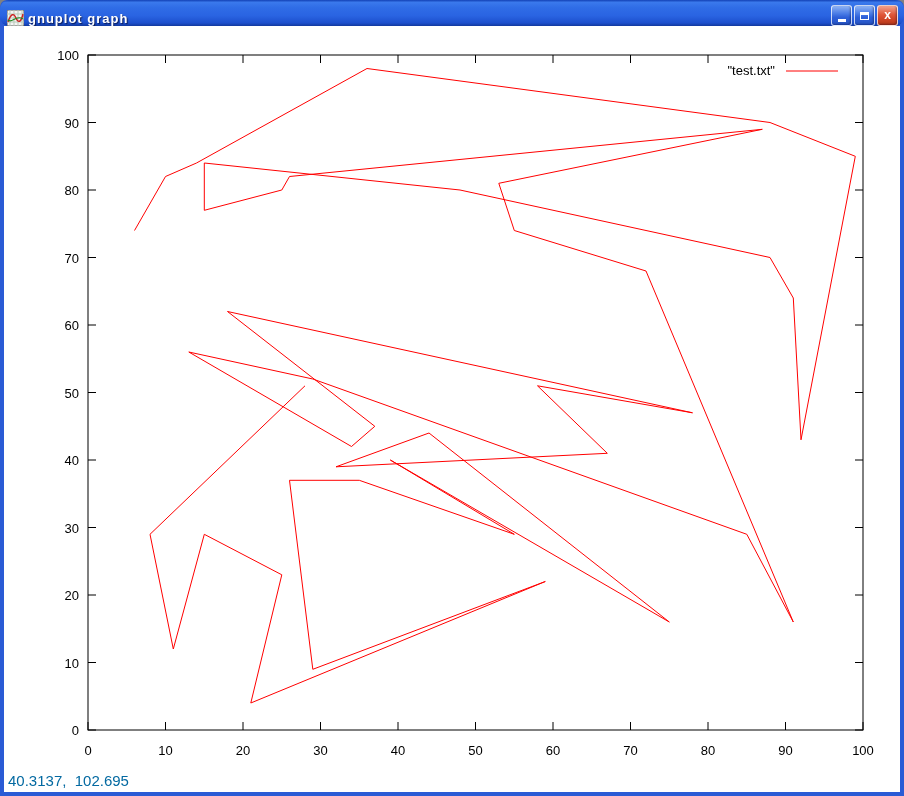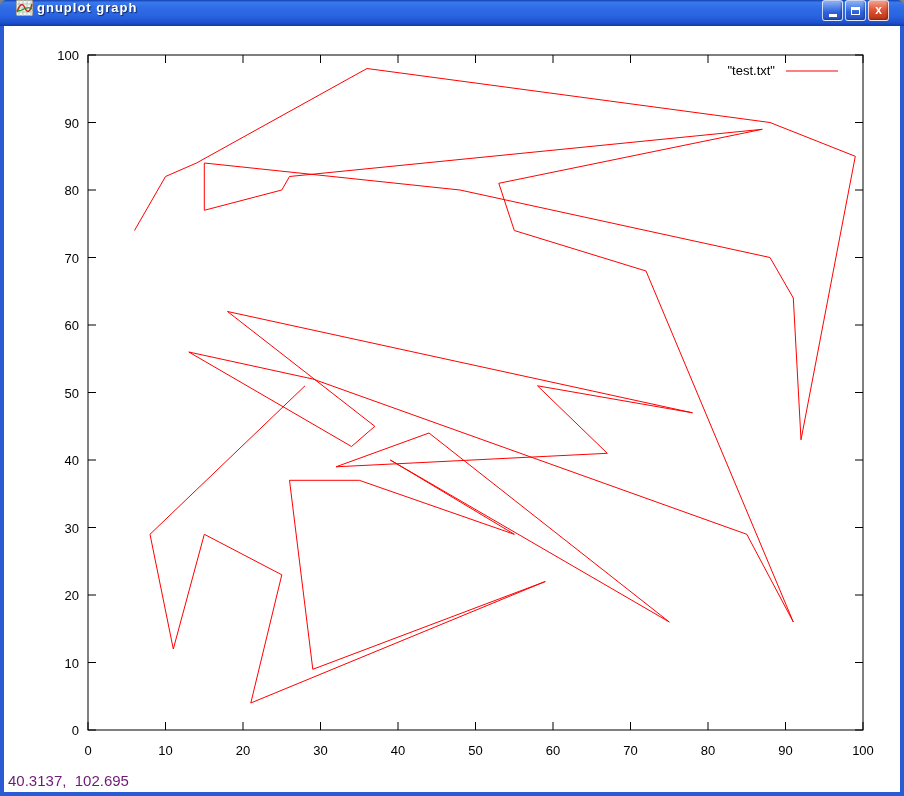--- a/index.html
+++ b/index.html
@@ -3,21 +3,21 @@
 <meta charset="utf-8">
 <style>
   html,body{margin:0;padding:0;background:#808080;font-family:"Liberation Sans",sans-serif;}
   .window{
     position:relative;width:904px;height:796px;box-sizing:border-box;
     background:#2a5bd5;border-radius:7px 7px 0 0;overflow:hidden;
   }
   .titlebar{
     position:absolute;left:0;top:0;width:100%;height:26px;box-sizing:border-box;
     background:linear-gradient(180deg,#1240b5 0%,#3a79ec 9%,#2f6ce6 30%,#2a64e2 60%,#1d50cd 88%,#12399e 100%);
-    display:flex;align-items:flex-start;padding:0 14px;
+    display:flex;align-items:flex-end;padding:0 5px;border-radius:9px;
   }
   .title-icon{width:17px;height:16px;margin:0 4px 0 2px;flex:0 0 auto;}
   .title-text{
     color:#fff;font-size:13px;font-weight:bold;letter-spacing:1px;
     text-shadow:1px 1px 1px rgba(0,0,30,.65);white-space:pre;flex:1 1 auto;
   }
   .winbtns{display:flex;gap:2px;margin-right:1px;}
   .winbtn{
     width:21px;height:21px;box-sizing:border-box;border-radius:3px;
     border:1px solid rgba(255,255,255,.75);
@@ -31,21 +31,21 @@
   }
   .glyph-min{display:block;width:8px;height:3px;background:#fff;margin-top:9px;}
   .glyph-max{display:block;width:9px;height:8px;box-sizing:border-box;border:1px solid #fff;border-top:3px solid #fff;}
   .glyph-close{font-size:12px;line-height:1;transform:translateY(-1px);}
   .client{
     position:absolute;left:4px;top:26px;width:896px;height:766px;
     background:#ffffff;overflow:hidden;
   }
   .client svg{display:block;}
   .coords{
-    position:absolute;left:4px;bottom:3px;color:#701a75;font-size:15px;white-space:pre;
+    position:absolute;left:4px;bottom:3px;color:#0369a1;font-size:15px;white-space:pre;
   }
 </style>
 </head>
 <body>
 
 <div class="window">
 
   <div class="titlebar">
     <svg class="title-icon" viewBox="0 0 17 16">
       <rect x="0" y="0" width="17" height="16" fill="#f4f4f4" stroke="#555"></rect>

